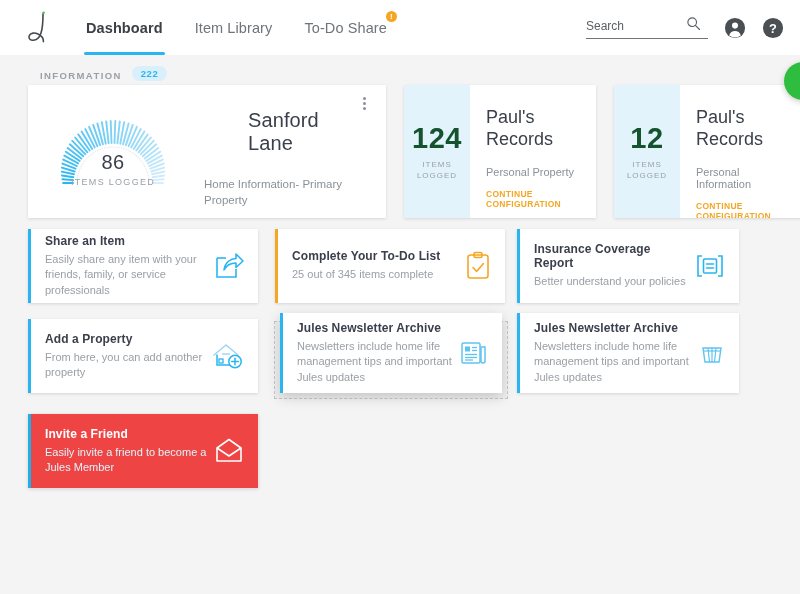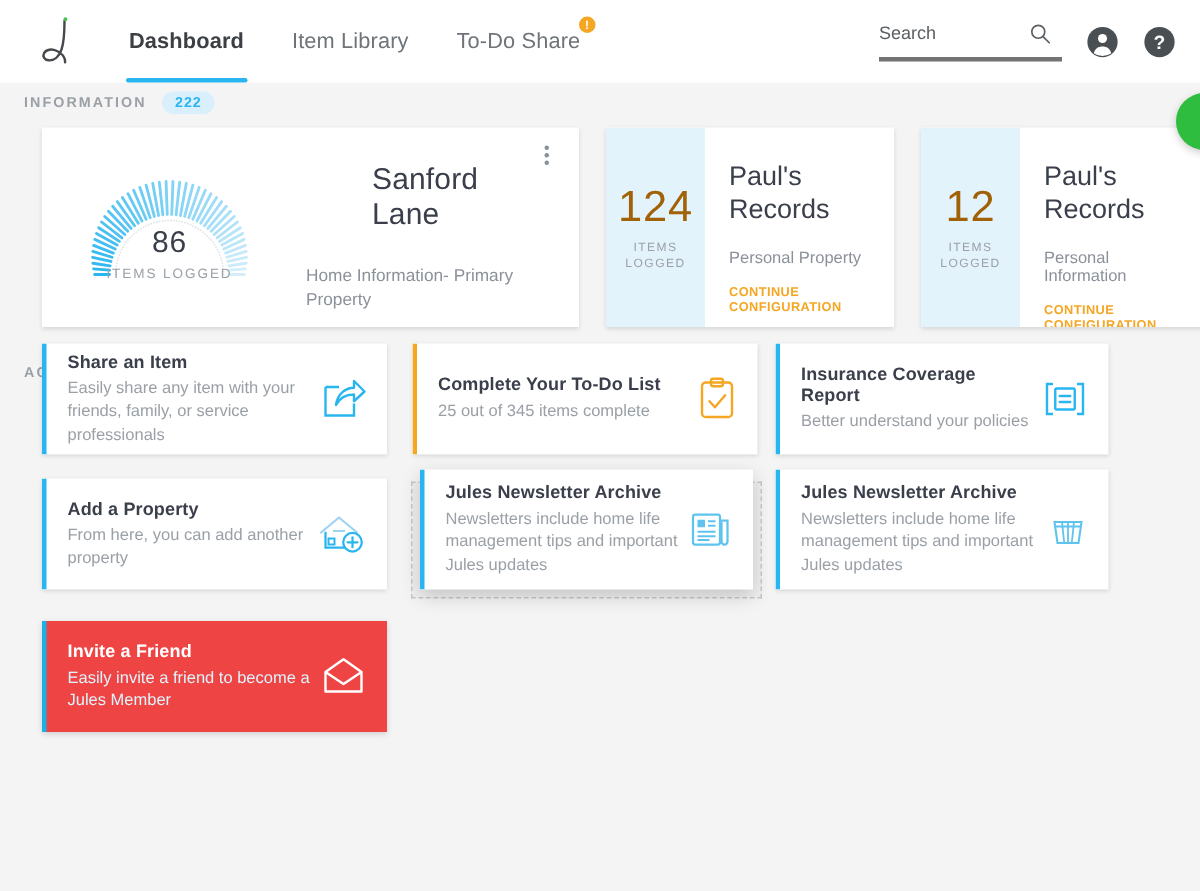--- a/index.html
+++ b/index.html
@@ -34,36 +34,36 @@
     position: absolute; top: 11px; right: 6px;
     width: 11px; height: 11px; border-radius: 50%;
     background: #f5a623; color: #fff; font-size: 8px; font-weight: bold;
     display: flex; align-items: center; justify-content: center; line-height: 1;
   }
   .header-right {
     margin-left: auto; display: flex; align-items: center; gap: 16px;
     padding-right: 16px;
   }
   .search-box {
-    position: relative; width: 122px; border-bottom: 3px solid #737373;
-    display: flex; align-items: flex-start; padding-bottom: 3px;
+    position: relative; width: 122px; border-bottom: 1px solid #737373;
+    display: flex; align-items: center; padding-bottom: 3px;
   }
   .search-box input {
     border: 0; outline: 0; font-family: inherit; font-size: 12px;
     color: #5a5f63; width: 100px; background: transparent;
   }
   .search-box input::placeholder { color: #5a5f63; }
   .icon-btn { cursor: pointer; display: flex; }
 
   
   .content { position: absolute; top: 55px; left: 0; width: 800px; height: 539px; }
 
   .section-head {
-    display: flex; align-items: center; gap: 10px;
-    padding-left: 16px; height: 26px;
+    display: flex; align-items: flex-end; gap: 10px;
+    padding-left: 40px; height: 26px;
   }
   .section-title {
     font-size: 9.5px; letter-spacing: 1.4px; color: #9aa0a6; font-weight: bold;
   }
   .pill {
     background: #d9effb; color: #29b6f0; font-size: 9.5px; font-weight: bold;
     border-radius: 9px; padding: 2px 9px; letter-spacing: .6px;
   }
 
   
@@ -105,21 +105,21 @@
   .kebab {
     position: absolute; top: 8px; right: 16px; cursor: pointer;
     display: flex; flex-direction: column; gap: 2px; padding: 4px;
   }
   .kebab i { width: 3px; height: 3px; border-radius: 50%; background: #8b9199; display:block; }
 
   .num-panel {
     width: 66px; background: #e3f3fc; display: flex; flex-direction: column;
     align-items: center; justify-content: center;
   }
-  .num-panel .n { font-size: 29px; color: #a16207; font-weight: 400; letter-spacing: .5px; }
+  .num-panel .n { font-size: 29px; color: #14532d; font-weight: 700; letter-spacing: .5px; }
   .num-panel .t {
     font-size: 8px; letter-spacing: 1px; color: #9aa0a6; text-align: center;
     margin-top: 5px; line-height: 1.35;
   }
   .info-body2 { flex: 1; padding: 22px 12px 0 16px; }
   .info-body2 .title { font-size: 18px; color: #3a3f4b; line-height: 1.2; }
   .info-body2 .sub { font-size: 11px; color: #8b9199; margin-top: 16px; }
   .info-body2 .cta {
     font-size: 8.5px; font-weight: bold; color: #f5a623; letter-spacing: .3px;
     margin-top: 11px; cursor: pointer;

